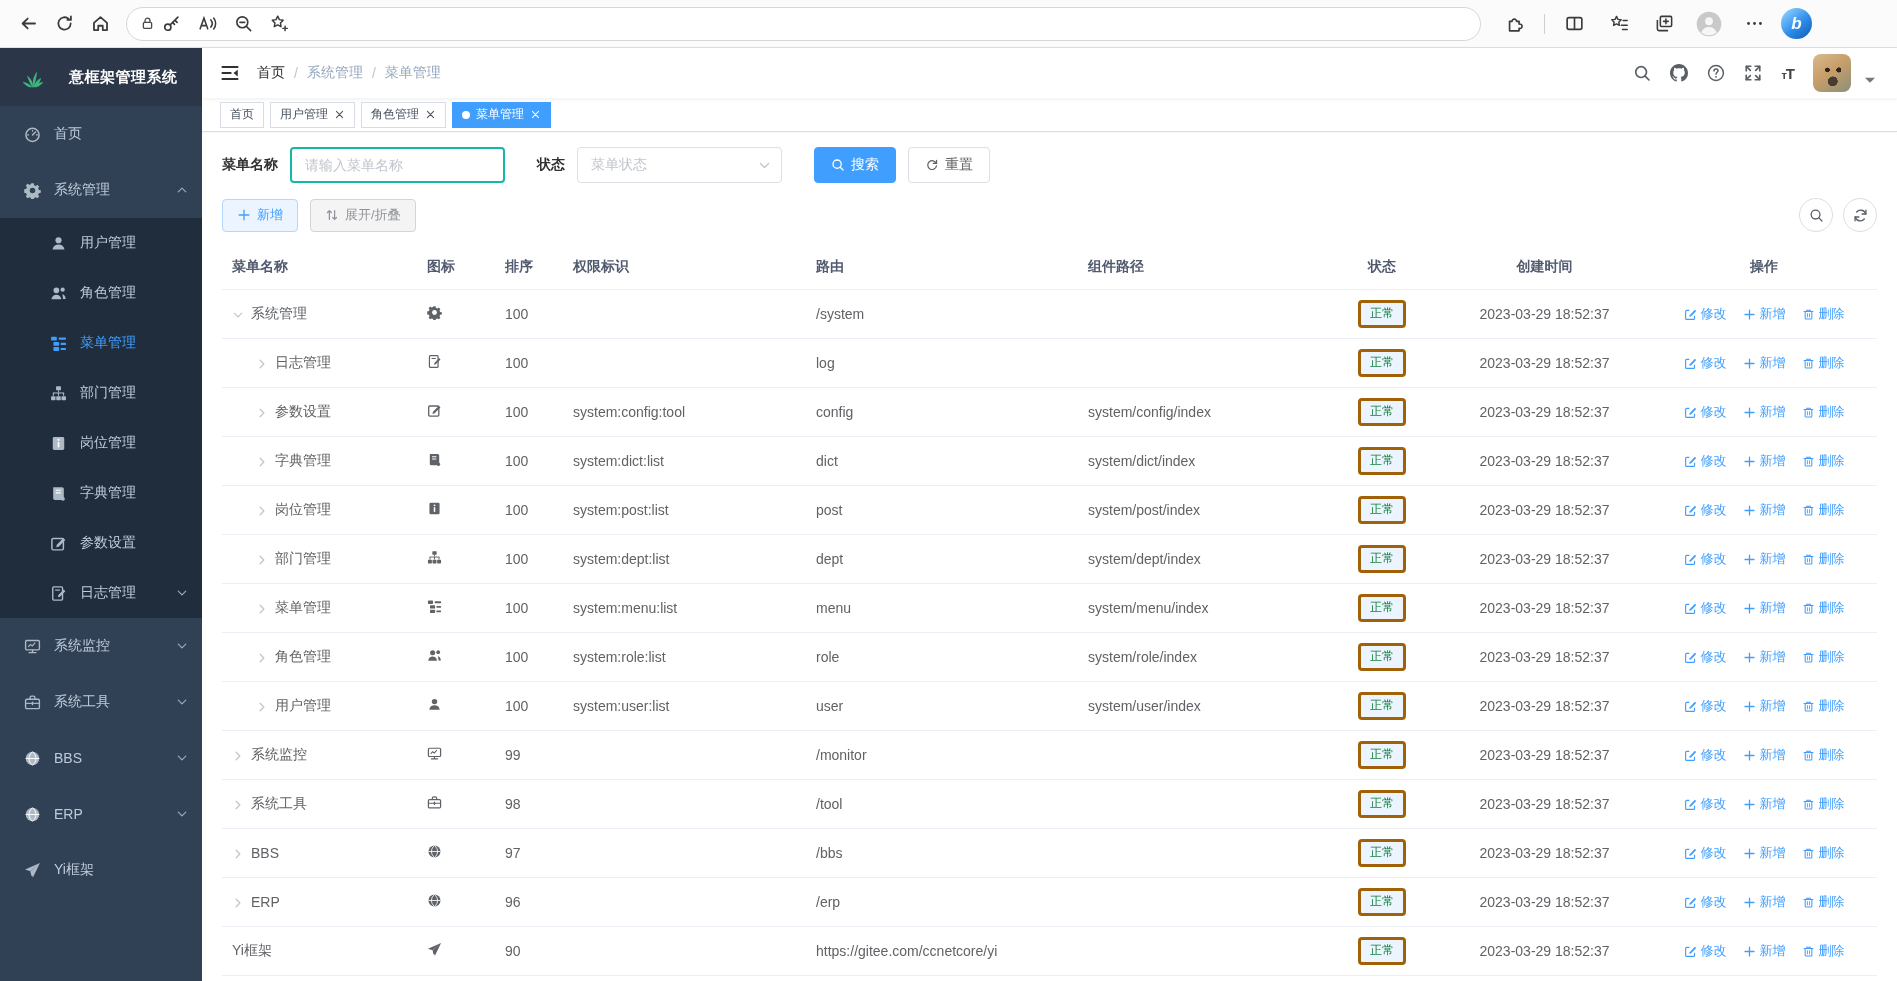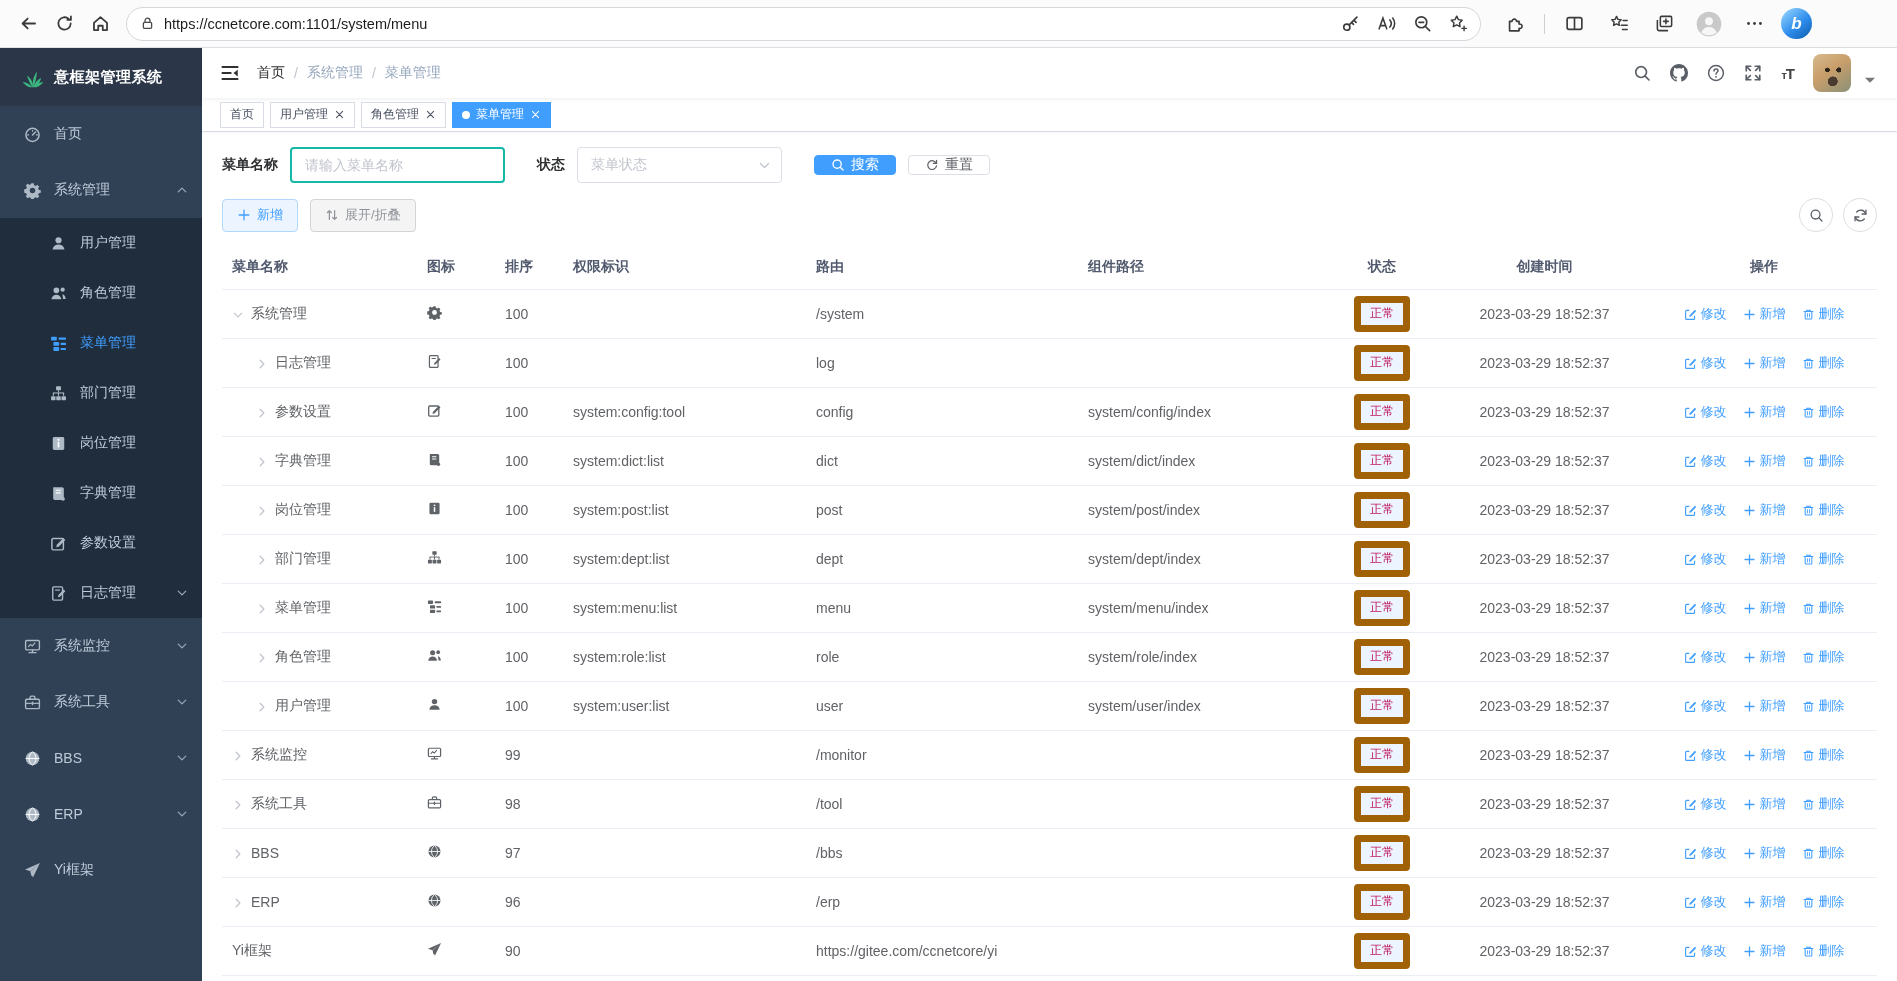--- a/index.html
+++ b/index.html
@@ -26,21 +26,21 @@
   .b-sep { width:1px; height:20px; background:#cfcfcf; margin:0 2px; }
   .profile-circle { width:27px; height:27px; border-radius:50%; overflow:hidden; }
   .bing-btn { width:31px; height:31px; border-radius:50%;
     background:linear-gradient(140deg,#9edcff 0%,#2f8ded 55%,#0b5cab 100%);
     color:#fff; font-weight:bold; font-size:17px; display:flex; align-items:center;
     justify-content:center; cursor:pointer; font-style:italic; }
 
   
   .app { display:flex; height:933px; }
   .sidebar { width:202px; flex:none; background:#304156; color:#bfcbd9; overflow:hidden; }
-  .logo-bar { height:58px; background:#2b3648; display:flex; align-items:center; padding-left:20px; gap:8px; cursor:pointer; }
+  .logo-bar { height:58px; background:#2b3648; display:flex; align-items:center; padding-left:20px; gap:23px; cursor:pointer; }
   .logo-title { color:#fff; font-size:15px; font-weight:bold; letter-spacing:.5px; }
   .menu-item { height:50px; display:flex; align-items:center; padding:0 14px 0 24px;
     font-size:14px; cursor:pointer; }
   .menu-item.top { height:56px; }
   .menu-item.sub { background:#1f2d3d; padding-left:50px; }
   .mi-icon { width:17px; height:17px; margin-right:13px; color:#aeb9c6; }
   .menu-item.active { color:#409eff; }
   .menu-item.active .mi-icon { color:#409eff; }
   .menu-arrow { width:12px; height:12px; margin-left:auto; color:#9aa8b9; }
 
@@ -80,21 +80,21 @@
   .content { flex:1; padding:15px 20px 0; overflow:hidden; }
   .search-form { display:flex; align-items:center; margin-bottom:15px; font-size:14px; }
   .f-label { font-weight:bold; color:#303133; margin-right:12px; }
   .inp { width:215px; height:36px; border:2px solid #14b8a6; border-radius:4px; padding:0 13px;
     font-size:14px; color:#606266; background:#fff; outline:none; margin-right:32px; }
   .inp::placeholder { color:#c0c4cc; }
   .select { width:205px; height:36px; border:1px solid #dcdfe6; border-radius:4px;
     display:flex; align-items:center; justify-content:space-between; padding:0 10px 0 13px;
     color:#c0c4cc; font-size:14px; cursor:pointer; margin-right:32px; background:#fff; }
   .select .svgi { width:13px; height:13px; color:#c0c4cc; }
-  .btn { height:20px; border-radius:4px; border:1px solid #dcdfe6; background:#fff; color:#606266;
+  .btn { height:36px; border-radius:4px; border:1px solid #dcdfe6; background:#fff; color:#606266;
     font-size:14px; padding:0 16px; display:inline-flex; align-items:center; gap:6px; cursor:pointer; }
   .btn .svgi { width:14px; height:14px; }
   .btn.primary { background:#409eff; border-color:#409eff; color:#fff; }
   .btn + .btn { margin-left:12px; }
 
   .toolbar { display:flex; align-items:center; margin-bottom:13px; }
   .btn.mini { height:33px; font-size:13px; padding:0 14px; }
   .btn.plain-primary { background:#ecf5ff; border-color:#b3d8ff; color:#409eff; }
   .btn.plain-info { background:#f4f4f5; border-color:#d3d4d6; color:#909399; }
   .toolbar-right { margin-left:auto; display:flex; gap:10px; }
@@ -107,22 +107,22 @@
   th { text-align:left; font-weight:bold; color:#515a6e; font-size:14px; padding:13px 10px;
     border-bottom:1px solid #ebeef5; background:#fff; }
   td { height:49px; padding:0 10px; border-bottom:1px solid #ebeef5; white-space:nowrap;
     overflow:hidden; text-overflow:ellipsis; }
   .center { text-align:center; }
   .name-cell { display:flex; align-items:center; }
   .name-cell.lvl1 { padding-left:24px; }
   .tree-arrow { width:12px; height:12px; color:#c0c4cc; margin-right:7px; cursor:pointer; }
   .tree-arrow.open svg { transform:rotate(90deg); }
   .row-icon { width:15px; height:15px; color:#5f6368; }
-  .badge { display:inline-block; padding:3px 9px; font-size:12px; color:#be185d; background:#ecf5ff;
-    border:7px solid #a16207; border-radius:4px; line-height:1.3; }
+  .badge { display:inline-block; padding:3px 9px; font-size:12px; color:#15803d; background:#ecf5ff;
+    border:3px solid #a16207; border-radius:4px; line-height:1.3; }
   .op { color:#409eff; text-decoration:none; font-size:13px; display:inline-flex; align-items:center;
     gap:4px; margin:8px 8px; cursor:pointer; }
   .op .svgi { width:13px; height:13px; }
 </style>
 </head>
 <body>
 
 <div class="browser">
   <span class="b-btn">
       <span class="svgi">
@@ -147,21 +147,20 @@
       </span>
     </span>
 
   <div class="url-pill">
     <span class="svgi lock">
         <svg viewBox="0 0 16 16" fill="none" stroke="currentColor" stroke-width="1.4">
           <rect x="3.6" y="6.8" width="8.8" height="6.4" rx="1.2"></rect>
           <path d="M5.4 6.8V4.9a2.6 2.6 0 0 1 5.2 0v1.9"></path>
         </svg>
       </span>
-    <span class="url-text">https://ccnetcore.com:1101/system/menu</span>
     <span class="pill-icons">
       <span class="b-btn">
           <span class="svgi">
             <svg viewBox="0 0 16 16" fill="none" stroke="currentColor" stroke-width="1.4" stroke-linecap="round">
               <circle cx="4.9" cy="11.1" r="2.6"></circle>
               <path d="M6.9 9.1l6.5-6.5M10.8 5.2l1.9 1.9M8.9 7.1l1.6 1.6"></path>
             </svg>
           </span>
         </span>
       <span class="b-btn">

